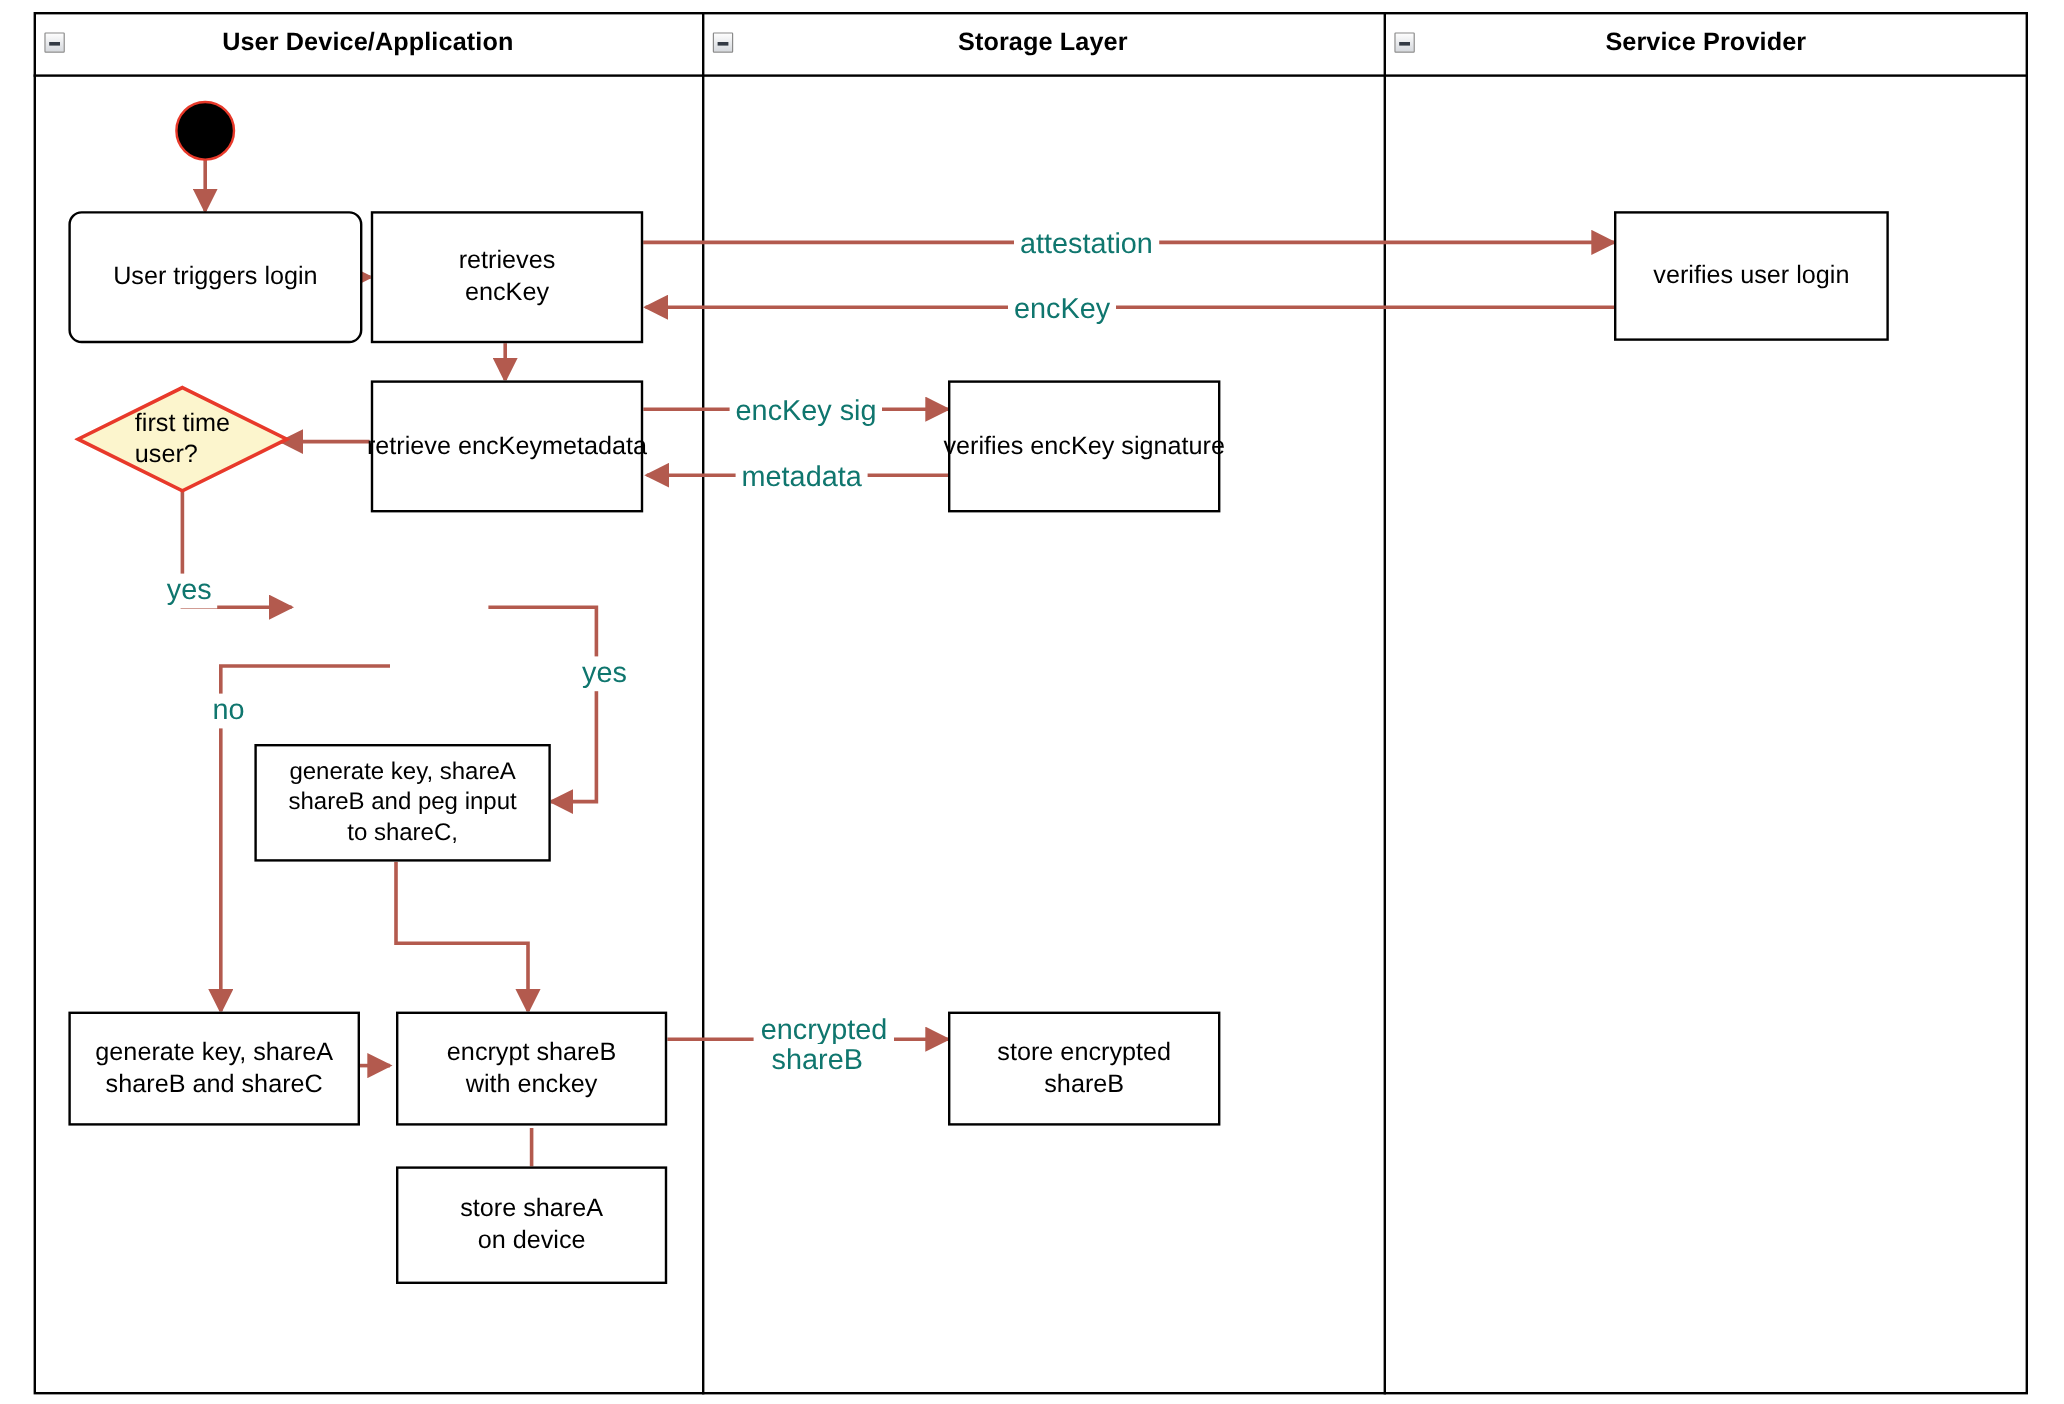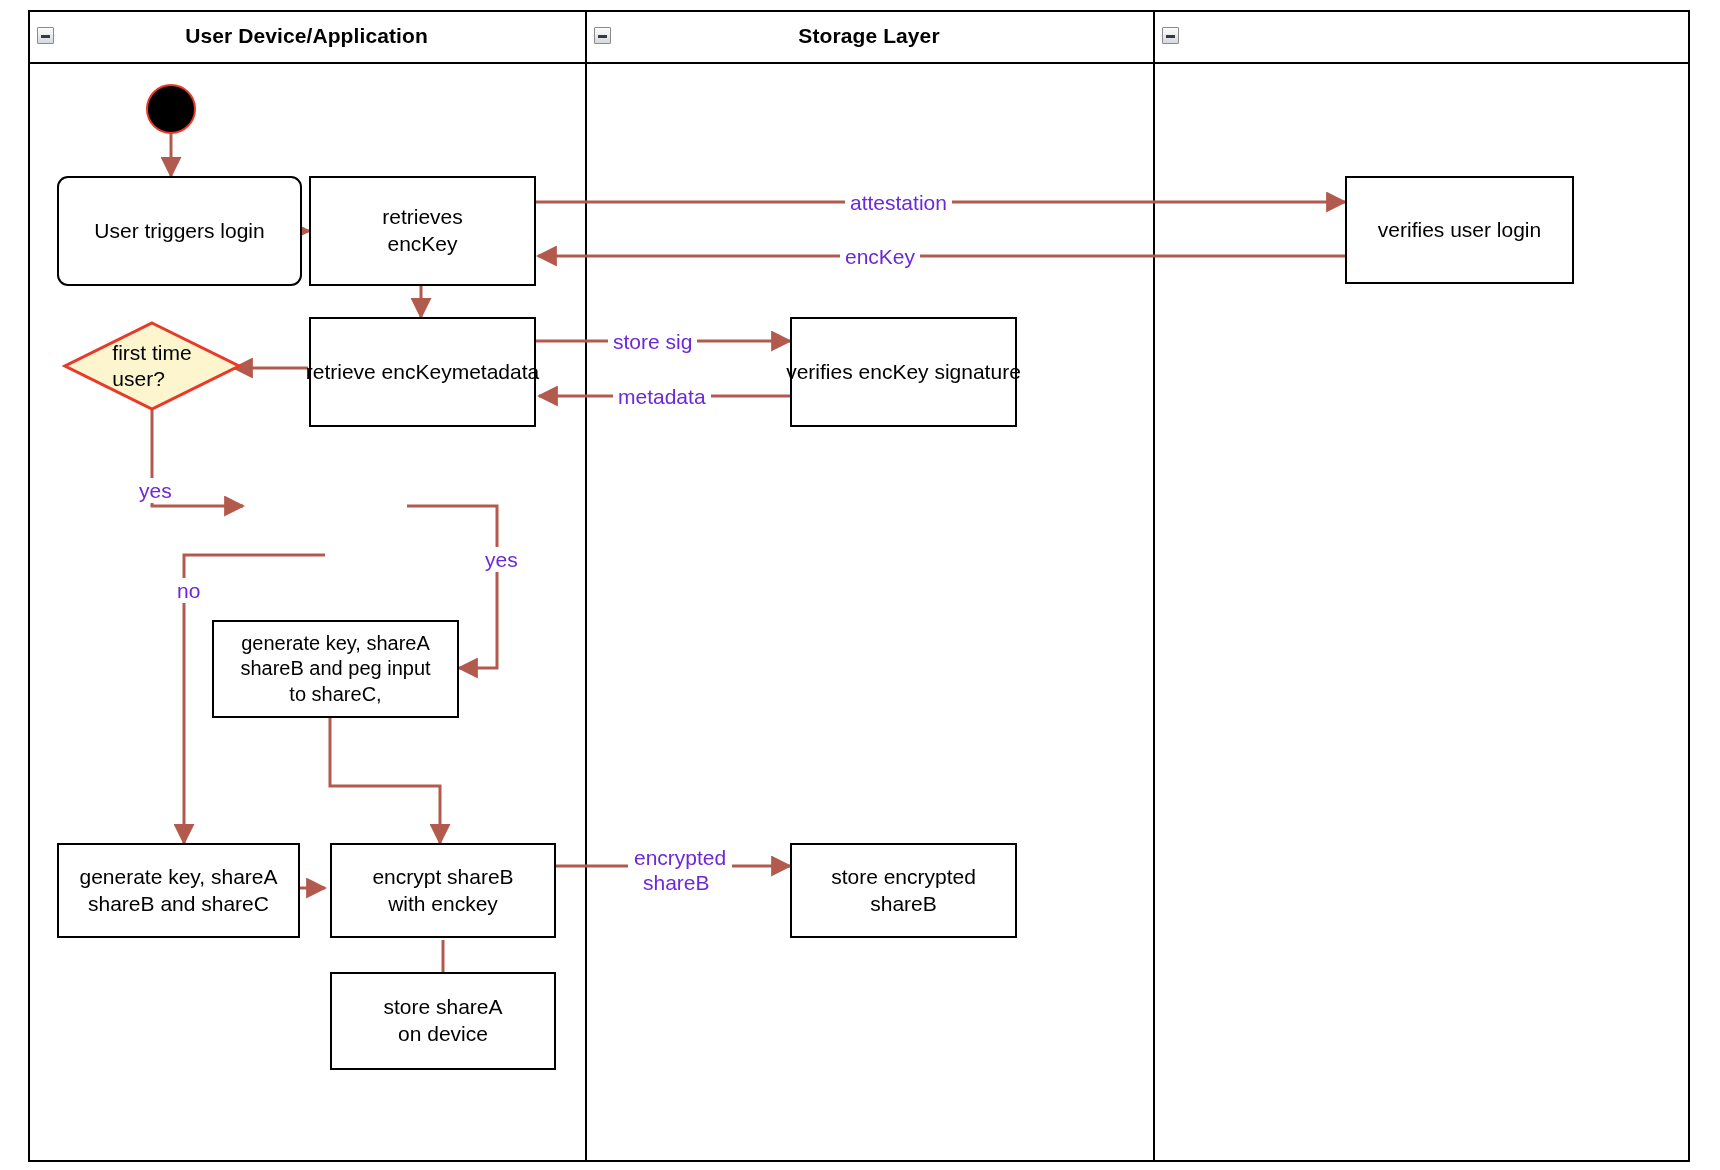--- a/index.html
+++ b/index.html
@@ -117,22 +117,22 @@
   
   .edges {
     position: absolute;
     left: 0; top: 0;
     width: 1720px;
     height: 1170px;
     pointer-events: none;
   }
   .elabel {
     position: absolute;
-    font-size: 21px;
-    color: #6d28d9;
+    font-size: 24px;
+    color: #0f766e;
     background: #ffffff;
     padding: 0 5px;
     white-space: nowrap;
     line-height: 1.2;
     text-align: center;
   }
   .elabel.two-line { padding: 0 6px; }
 </style>
 </head>
 <body>
@@ -144,20 +144,21 @@
   <div class="lane-divider" style="left:585px;"></div>
   <div class="lane-divider" style="left:1153px;"></div>
 
   <div class="collapse-icon" style="left:37px;"></div>
   <div class="lane-title" style="left:28px; width:557px;">User Device/Application</div>
 
   <div class="collapse-icon" style="left:594px;"></div>
   <div class="lane-title" style="left:585px; width:568px;">Storage Layer</div>
 
   <div class="collapse-icon" style="left:1162px;"></div>
+  <div class="lane-title" style="left:1153px; width:537px;">Service Provider</div>
 
   <svg class="edges" viewBox="0 0 1720 1170">
     <defs>
       <marker id="arrow" viewBox="0 0 10 10" refX="9" refY="5" markerWidth="7" markerHeight="7" orient="auto-start-reverse">
         <path d="M 0 0 L 10 5 L 0 10 z" fill="#b35a4e"></path>
       </marker>
     </defs>
     <g stroke="#b35a4e" stroke-width="3" fill="none" marker-end="url(#arrow)">
 
       <path d="M 171 127 L 171 176"></path>
@@ -187,21 +188,21 @@
       <path d="M 300 888 L 325 888"></path>
 
       <path d="M 556 866 L 790 866"></path>
 
       <path d="M 443 940 L 443 1022"></path>
     </g>
   </svg>
 
   <div class="elabel" style="left:845px; top:190px;">attestation</div>
   <div class="elabel" style="left:840px; top:244px;">encKey</div>
-  <div class="elabel" style="left:608px; top:329px;">store sig</div>
+  <div class="elabel" style="left:608px; top:329px;">encKey sig</div>
   <div class="elabel" style="left:613px; top:384px;">metadata</div>
   <div class="elabel" style="left:134px; top:478px;">yes</div>
   <div class="elabel" style="left:480px; top:547px;">yes</div>
   <div class="elabel" style="left:172px; top:578px;">no</div>
   <div class="elabel two-line" style="left:628px; top:845px;">encrypted</div>
   <div class="elabel two-line" style="left:637px; top:870px;">shareB</div>
 
   <div class="start-node" style="left:146px; top:84px;"></div>
 
   <div class="node" style="left:57px; top:176px; width:245px; height:110px;border-radius:11px;">

